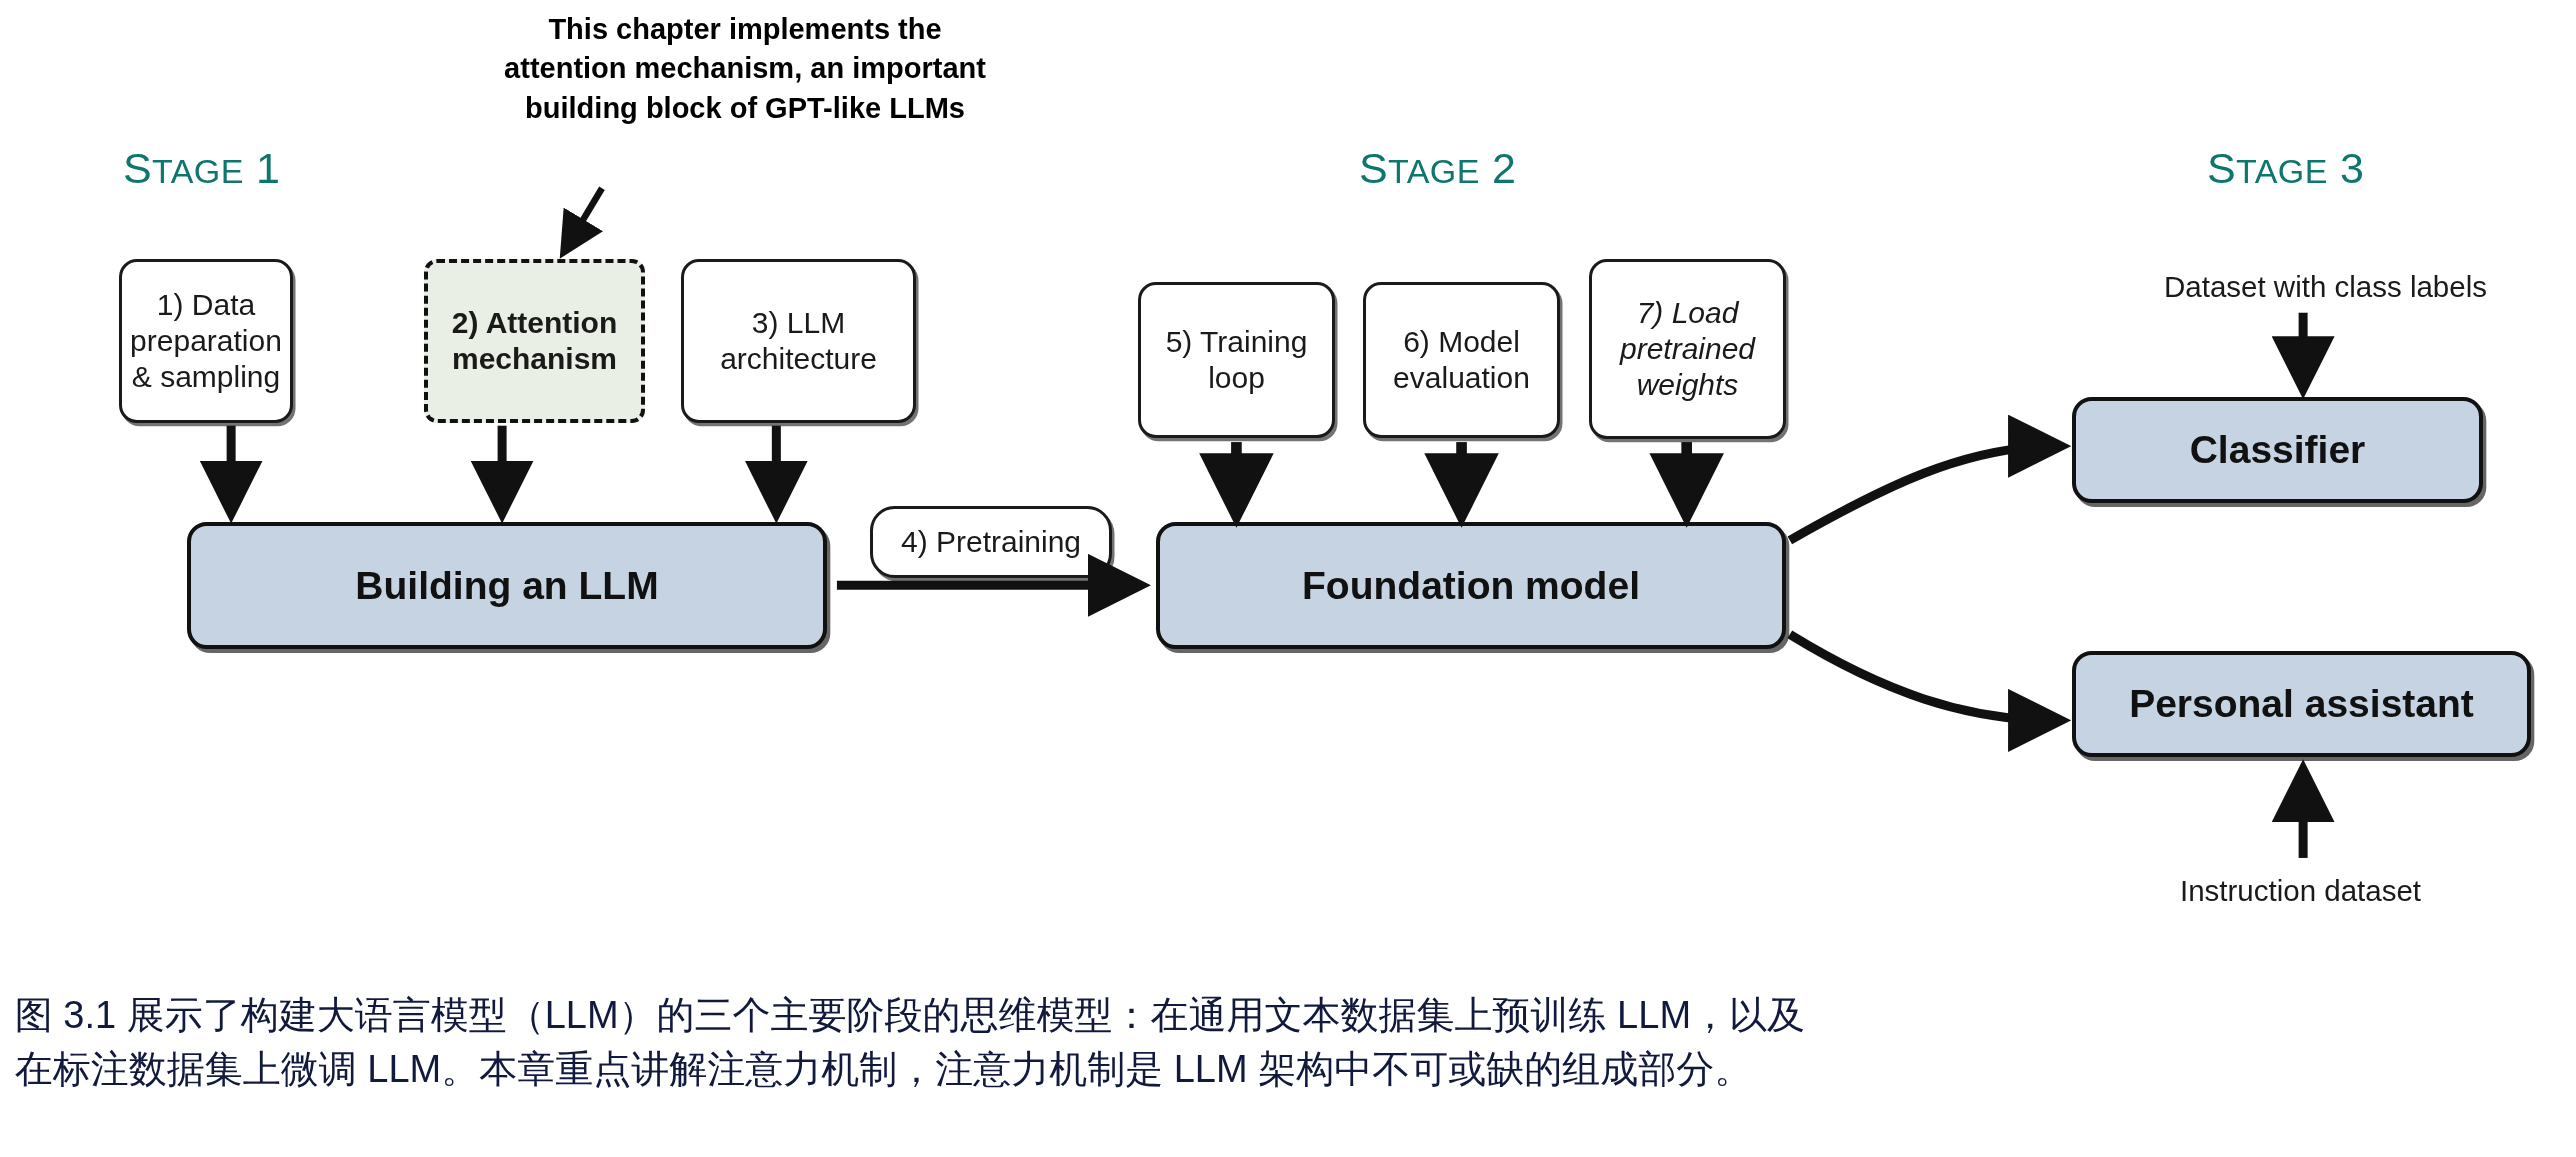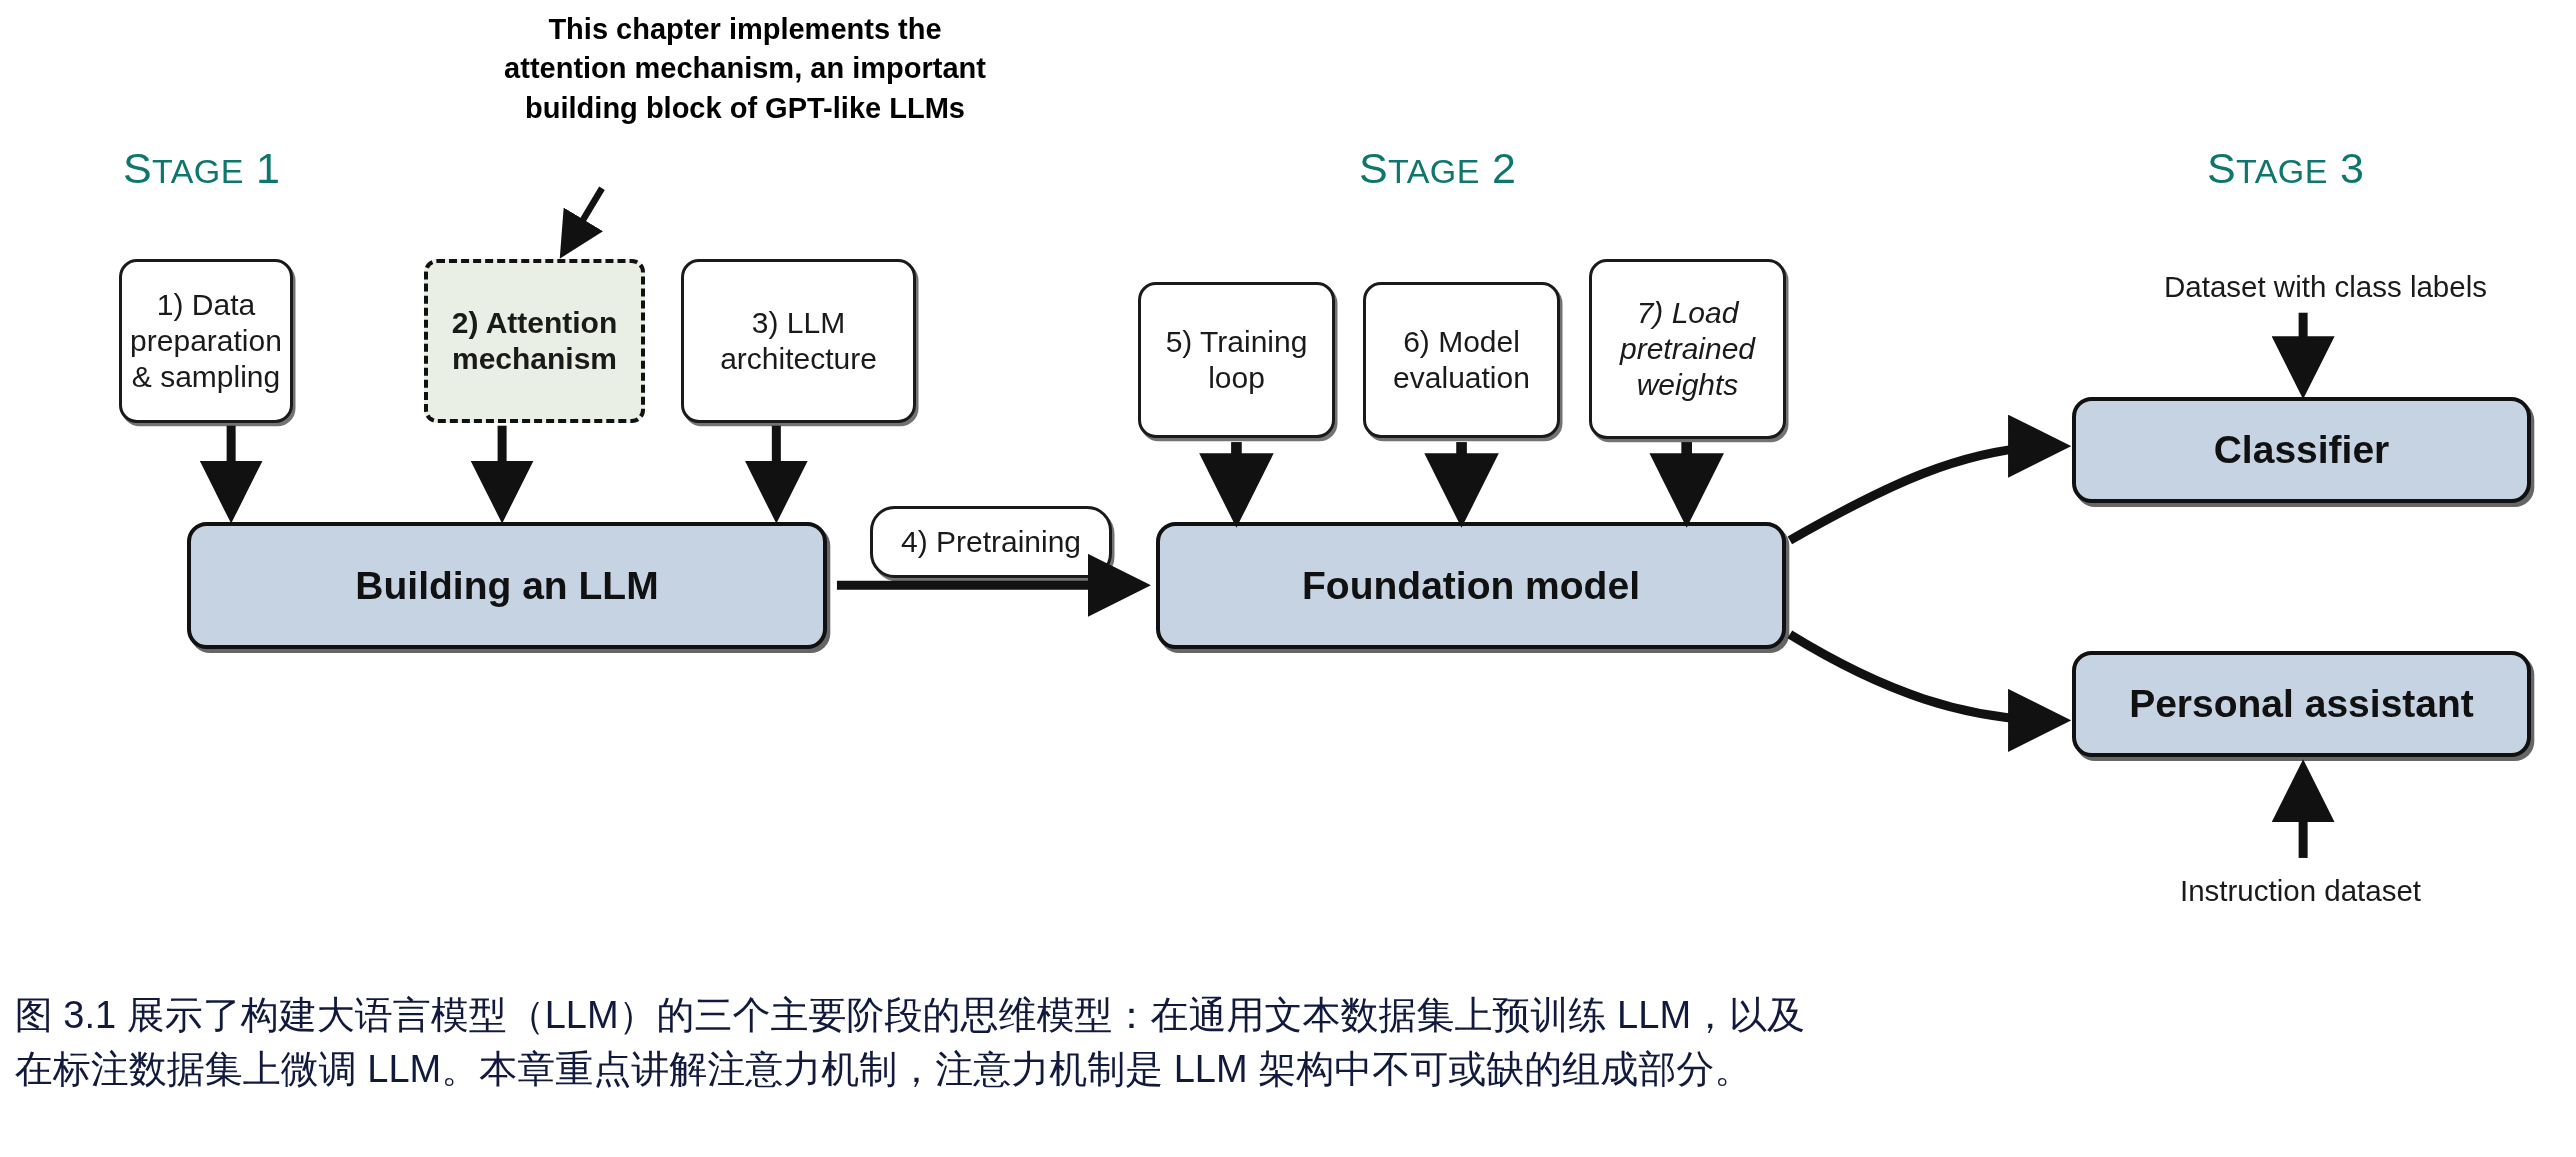--- a/index.html
+++ b/index.html
@@ -207,21 +207,21 @@
 
   <div class="abs blue-box" style="left:1156px; top:522px; width:630px; height:127px;">
     <span>Foundation model</span>
   </div>
 
   <div class="abs plain-label" style="left:2096px; top:270px; width:459px;">
     <span>Dataset with class labels</span>
   </div>
 
 
-  <div class="abs blue-box" style="left:2072px; top:397px; width:459px; height:106px;">
+  <div class="abs blue-box" style="left:2072px; top:397px; width:411px; height:106px;">
     <span>Classifier</span>
   </div>
 
 
   <div class="abs blue-box" style="left:2072px; top:651px; width:459px; height:106px;">
     <span>Personal assistant</span>
   </div>
 
   <div class="abs plain-label" style="left:2096px; top:874px; width:409px;">
     <span>Instruction dataset</span>

